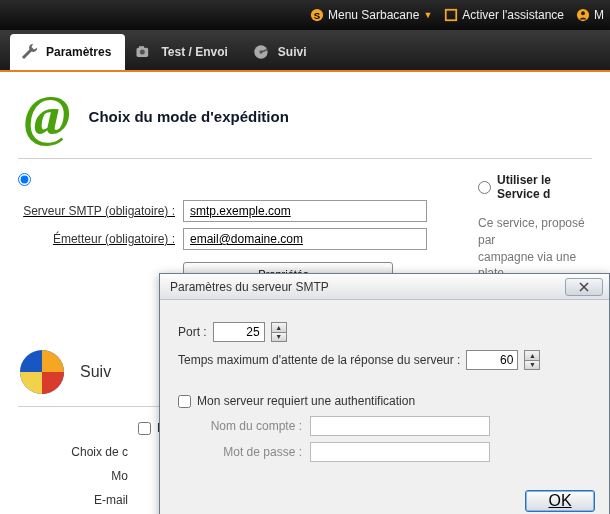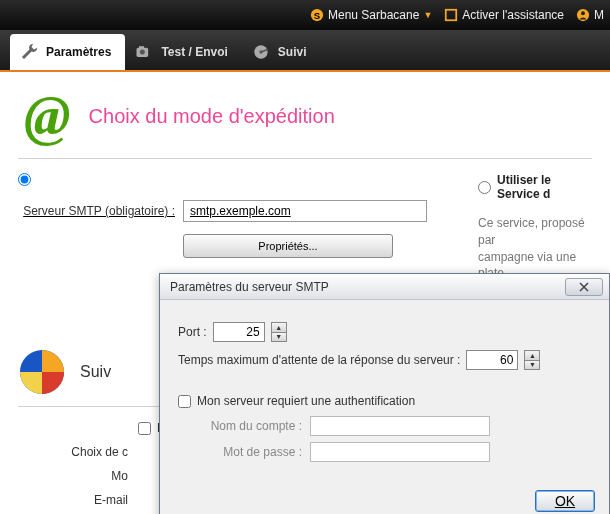--- a/index.html
+++ b/index.html
@@ -7,21 +7,21 @@
   .topbar { background: linear-gradient(#2a2a2a,#0a0a0a); height: 30px; display: flex; justify-content: flex-end; align-items: center; padding: 0 6px; gap: 12px; color: #eee; font-size: 12px; }
   .topbar .item { display: flex; align-items: center; gap: 4px; cursor: default; }
   .topbar svg { width: 14px; height: 14px; }
   .tabbar { background: linear-gradient(#3a3a3a,#1a1a1a); height: 42px; display: flex; align-items: flex-end; padding-left: 10px; border-bottom: 2px solid #e67e22; }
   .tab { display: flex; align-items: center; gap: 6px; padding: 6px 14px 6px 8px; color: #ddd; font-size: 12px; font-weight: bold; cursor: pointer; height: 36px; }
   .tab.active { background: #fff; color: #111; border-radius: 4px 4px 0 0; }
   .tab .ticon { width: 22px; height: 22px; display:flex; align-items:center; justify-content:center; }
   .page { padding: 10px 18px; position: relative; }
   .head { display: flex; align-items: center; gap: 18px; margin: 6px 0 14px 6px; }
   .at { font-size: 56px; font-weight: bold; font-style: italic; color: #4aa20a; line-height: 1; font-family: Georgia, serif; }
-  .head h2 { font-size: 20px; color: #ec4899; font-weight: normal; }
+  .head h2 { font-size: 15px; color: #0f172a; font-weight: bold; }
   .hrule { border: none; border-top: 1px solid #d0d0d0; margin: 0 0 14px 0; }
   .cols { display: flex; gap: 30px; font-size: 12px; }
   .left { flex: 0 0 430px; }
   .right { flex: 1; }
   .radiolabel { font-weight: bold; color: #222; display: flex; align-items: center; gap: 6px; margin-bottom: 14px; }
   .frow { display: flex; align-items: center; margin: 6px 0; text-decoration: underline; }
   .frow label { width: 165px; text-align: right; padding-right: 8px; color: #333; }
   .frow input[type=text] { width: 244px; height: 22px; border: 1px solid #999; padding: 0 6px; font-size: 12px; }
   .propbtn, .estbtn { height: 24px; font-size: 11px; border: 1px solid #888; background: linear-gradient(#fdfdfd,#d8d8d8); border-radius: 3px; cursor: pointer; }
   .propbtn { width: 210px; margin-left: 165px; margin-top: 6px; }
@@ -43,21 +43,21 @@
   .dialog .drow { display:flex; align-items:center; margin:8px 0; gap:6px; color:#333; }
   .dialog .num { width:52px; height:20px; border:1px solid #888; padding:1px 4px; text-align:right; font-size:12px; }
   .spin { display:flex; flex-direction:column; border:1px solid #888; width:16px; height:20px; }
   .spin div { flex:1; display:flex; align-items:center; justify-content:center; background:linear-gradient(#f5f5f5,#d5d5d5); cursor:pointer; font-size:7px; line-height:1; }
   .spin div:first-child { border-bottom:1px solid #888; }
   .authblock { margin:24px 0 10px; }
   .authrow { display:flex; align-items:center; margin:6px 0 6px 22px; }
   .authrow label { width:110px; text-align:right; padding-right:8px; color:#888; }
   .authrow input { width:180px; height:20px; border:1px solid #bbb; background:#fff; }
   .dialog .btnbar { display:flex; justify-content:flex-end; gap:8px; padding:8px 14px 12px; }
-  .dlgbtn { width:60px; height:22px; border:1px solid #707a88; border-radius:3px; background:linear-gradient(#fefefe,#d8dce2); cursor:pointer; font-size:14px;text-decoration:underline; }
+  .dlgbtn { width:70px; height:22px; border:1px solid #707a88; border-radius:3px; background:linear-gradient(#fefefe,#d8dce2); cursor:pointer; font-size:16px;text-decoration:underline; }
   .dlgbtn.primary { border:1px solid #2e6fb8; box-shadow:0 0 0 1px #7fb6ef inset; }
   input[type=radio],input[type=checkbox]{ margin:0; }
 </style>
 </head>
 <body>
 
 <div class="topbar">
   <div class="item">
     <svg viewBox="0 0 16 16">
         <circle cx="8" cy="8" r="7" fill="#f5a623"></circle>
@@ -122,20 +122,24 @@
 
   <div class="cols">
     <div class="left">
       <div class="radiolabel">
         <input type="radio" checked="" style="">
       </div>
       <div class="frow">
         <label>Serveur SMTP (obligatoire) :</label>
         <input type="text" value="smtp.exemple.com" style="">
       </div>
+      <div class="frow">
+        <label>Émetteur (obligatoire) :</label>
+        <input type="text" value="email@domaine.com" style="">
+      </div>
       <button class="propbtn">Propriétés...</button>
     </div>
     <div class="right">
       <div class="radiolabel">
         <input type="radio" style="">
         <span>Utiliser le Service d</span>
       </div>
       <p style="white-space:pre-line;">Ce service, proposé par
 campagne via une plate</p>
       <button class="estbtn" disabled="">Estimer le coût en crédit</button>

